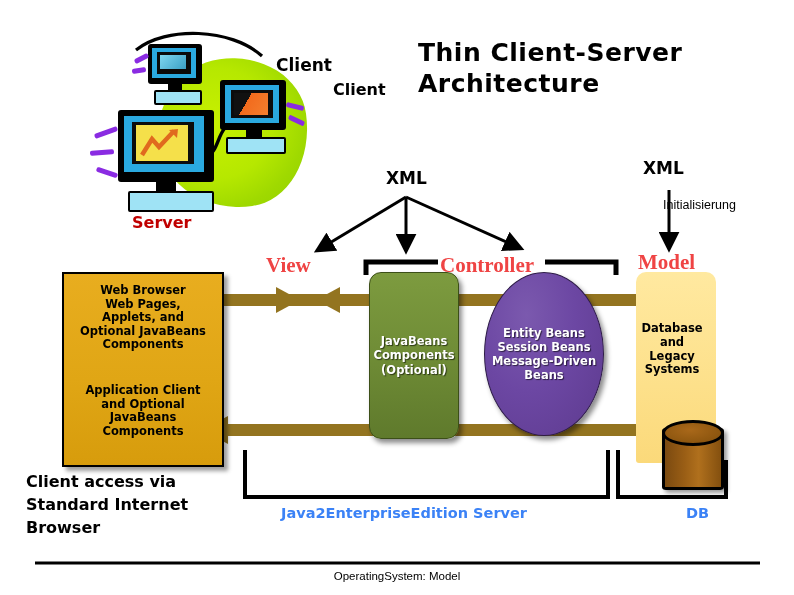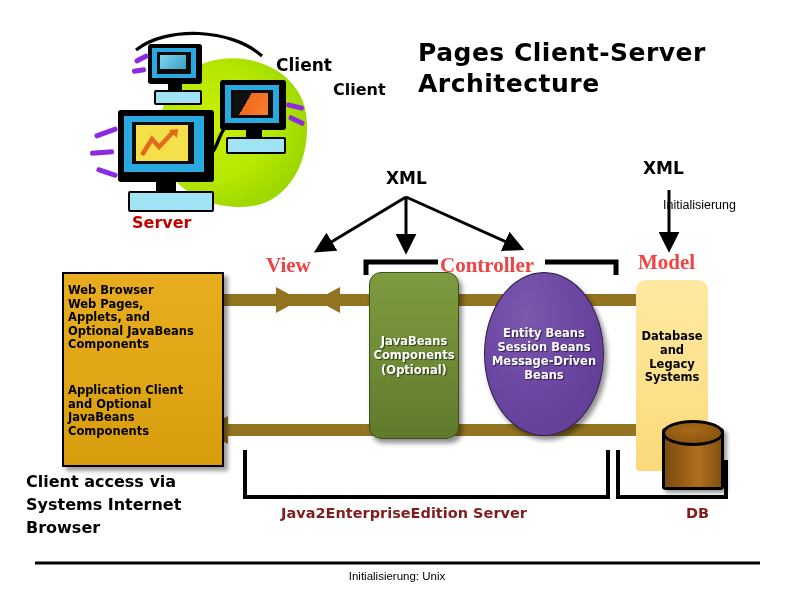--- a/index.html
+++ b/index.html
@@ -74,31 +74,30 @@
   #cap-model{left:638px; top:250px;}
 
   
   #left-panel{
     left:62px; top:272px; width:158px; height:191px;
     background:linear-gradient(180deg,#e8ad1f 0%,#e0a615 55%,#d79c0c 100%);
     border:2px solid #000;
     box-shadow:4px 4px 4px rgba(0,0,0,.38);
   }
   #left-panel .ptext{
-    text-align:left; color:#000; font-weight:bold;
+    text-align:center; color:#000; font-weight:bold;
     font-family:"DejaVu Sans", sans-serif; font-size:11.5px; line-height:1.18;
   }
   #lp-block1{position:absolute; left:4px; top:10px; width:150px;}
   #lp-block2{position:absolute; left:4px; top:110px; width:150px;}
 
   #right-panel{
-    left:636px; top:272px; width:72px; height:191px;
+    left:636px; top:272px; width:80px; height:191px;
     background:linear-gradient(180deg,#ffe9a0 0%,#fde08a 60%,#fbd97a 100%);
     border-radius:10px 10px 3px 3px;
-    margin-top:8px;
   }
   #rp-text{
     position:absolute; left:0; top:50px; width:72px; text-align:center;
     font-family:"DejaVu Sans", sans-serif; font-weight:bold; font-size:11.5px;
     line-height:1.2; color:#000;
   }
 
   
   .shape{position:absolute; display:flex; align-items:center; justify-content:center;
          text-align:center; color:#fff; font-weight:bold;
@@ -132,21 +131,21 @@
     box-shadow:3px 3px 4px rgba(0,0,0,.4);
   }
   #db-top{
     position:absolute; left:0; top:0; width:56px; height:20px;
     background:radial-gradient(ellipse at 45% 35%, #a9681a 0%, #8d560f 70%, #6e420a 100%);
     border:3px solid #000; border-radius:50%;
   }
 
   
   .bcap{
-    font-family:"DejaVu Sans", sans-serif; font-weight:bold; font-size:14.5px; color:#7f1d1d;
+    font-family:"DejaVu Sans", sans-serif; font-weight:bold; font-size:14.5px; color:#3b82f6;
   }
   #cap-j2ee{left:281px; top:505px;}
   #cap-db{left:686px; top:505px;}
 
   #client-access{
     left:26px; top:470px; width:230px;
     font-family:"DejaVu Sans", sans-serif; font-weight:bold; font-size:16px;
     line-height:1.45; color:#000;
   }
 
@@ -206,21 +205,21 @@
       <div class="spark" style="left:-28px;top:40px;width:24px;transform:rotate(-4deg);"></div>
       <div class="spark" style="left:-22px;top:60px;width:22px;transform:rotate(18deg);"></div>
     </div>
   </div>
 
   <div id="client1" class="abs lbl-client">Client</div>
   <div id="client2" class="abs lbl-client">Client</div>
   <div id="server-label" class="abs">Server</div>
 
   <div id="title" class="abs">
-    <div>Pages Client-Server</div>
+    <div>Thin Client-Server</div>
     <div>Architecture</div>
   </div>
 
   <div id="xml-left" class="abs xml">XML</div>
   <div id="xml-right" class="abs xml">XML</div>
   <div id="init-label" class="abs">Initialisierung</div>
 
   <svg id="arrows-svg" viewBox="0 0 794 595">
     <defs>
       <marker id="blkarrow" markerWidth="7" markerHeight="7" refX="5.4" refY="3.5" orient="auto">
@@ -312,19 +311,19 @@
 Legacy
 Systems</div>
   </div>
 
   <div id="db-cyl" class="abs">
     <div id="db-body"></div>
     <div id="db-top"></div>
   </div>
 
   <div id="client-access" class="abs" style="white-space: pre-line;">Client access via
-Systems Internet
+Standard Internet
 Browser</div>
   <div id="cap-j2ee" class="abs bcap">Java2EnterpriseEdition Server</div>
   <div id="cap-db" class="abs bcap">DB</div>
-  <div id="os-label" class="abs">Initialisierung: Unix</div>
+  <div id="os-label" class="abs">OperatingSystem: Model</div>
 
 </div>
 
 </body></html>

